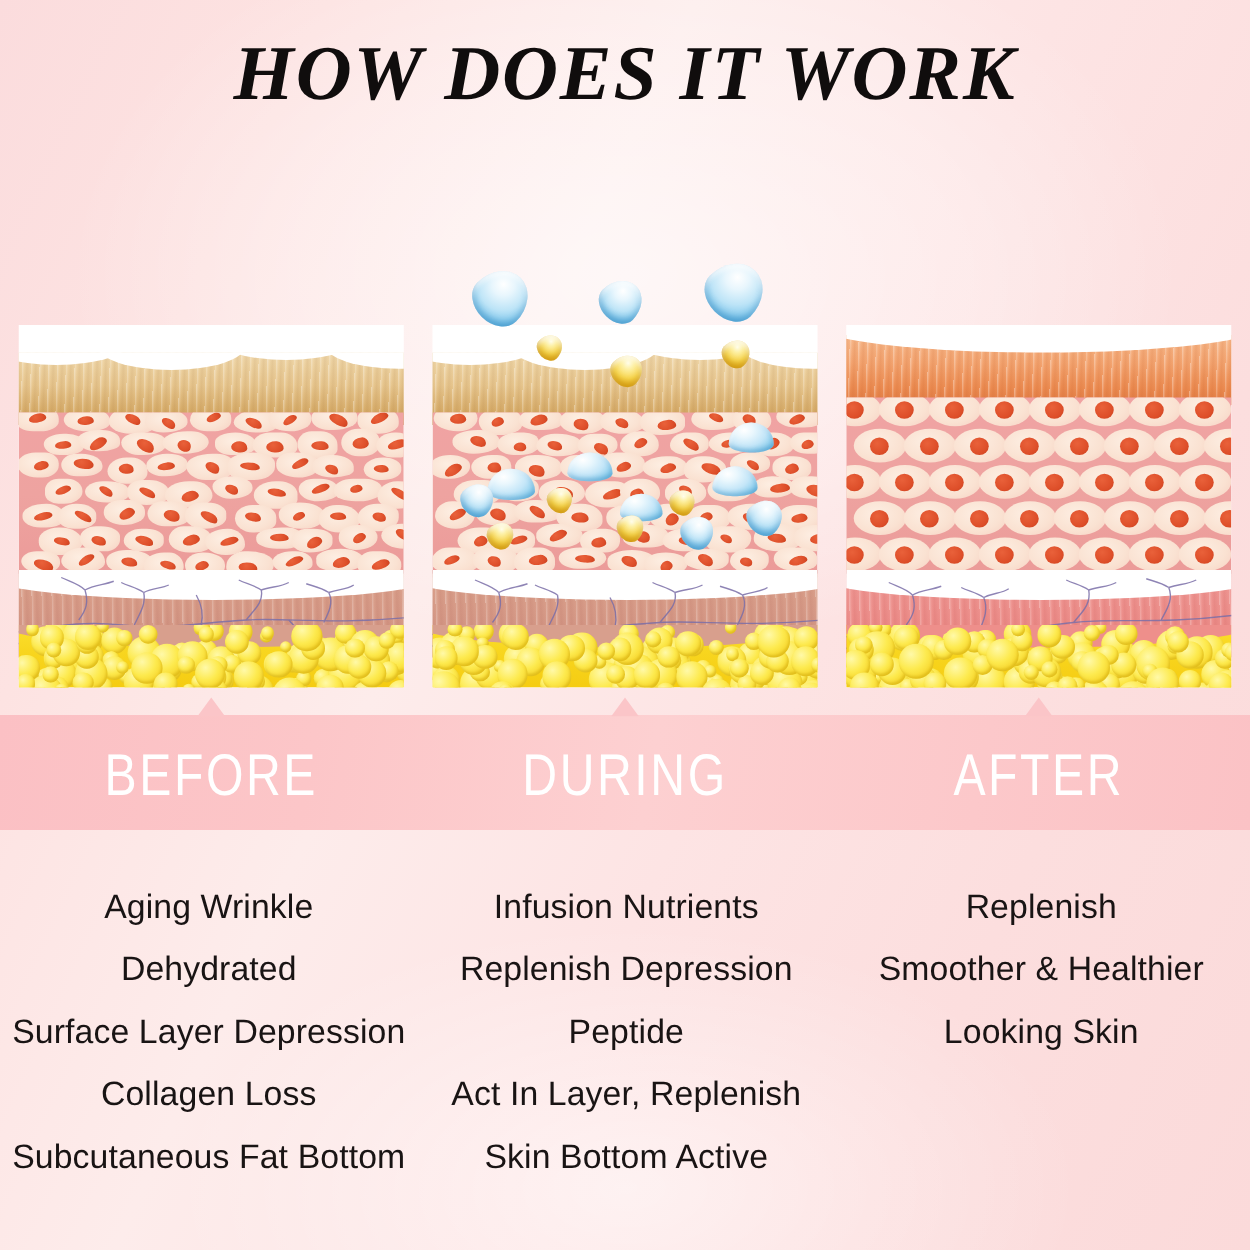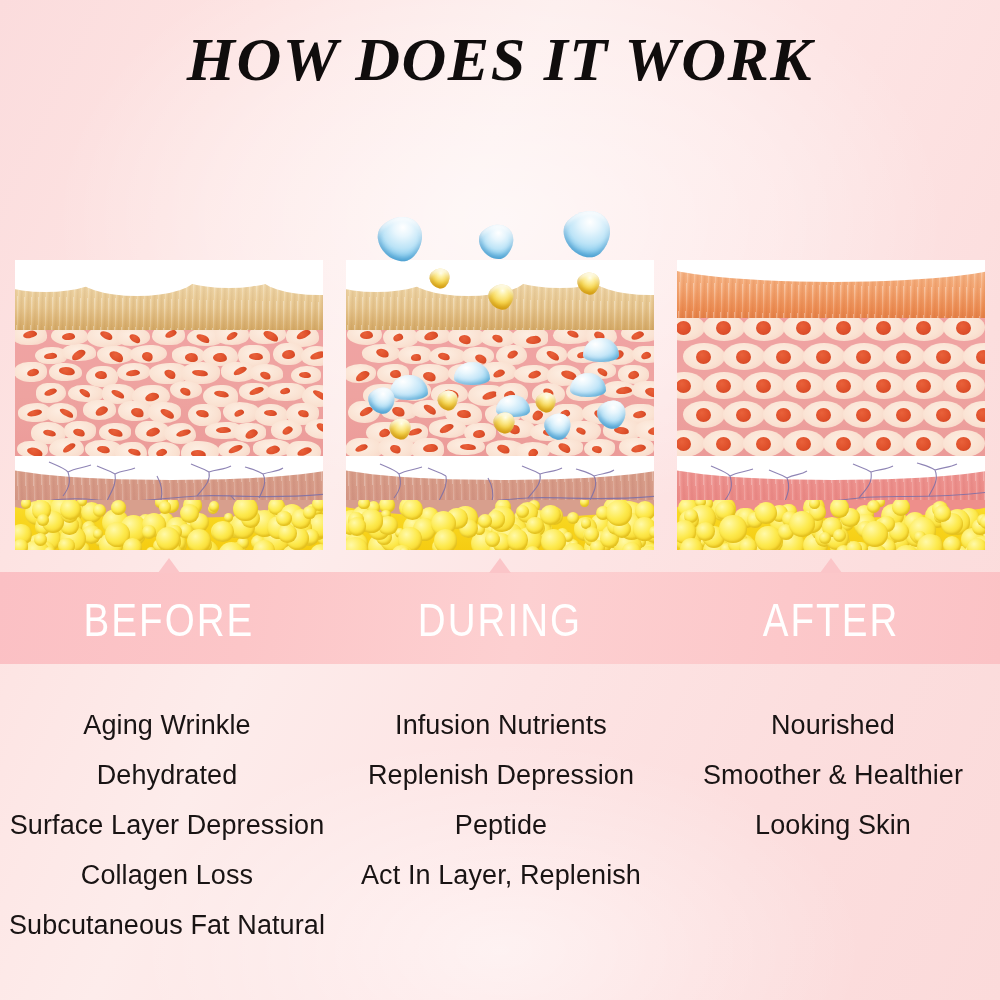--- a/index.html
+++ b/index.html
@@ -1386,28 +1386,29 @@
   <div class="band-label" id="label-before">BEFORE</div>
   <div class="band-label" id="label-during">DURING</div>
   <div class="band-label" id="label-after">AFTER</div>
 
   <div class="columns">
     <div class="column" id="col-before">
         <div class="col-line">Aging Wrinkle</div>
         <div class="col-line">Dehydrated</div>
         <div class="col-line">Surface Layer Depression</div>
         <div class="col-line">Collagen Loss</div>
-        <div class="col-line">Subcutaneous Fat Natural</div>
+        <div class="col-line">Subcutaneous Fat Bottom</div>
       </div>
     <div class="column" id="col-during">
         <div class="col-line">Infusion Nutrients</div>
         <div class="col-line">Replenish Depression</div>
         <div class="col-line">Peptide</div>
         <div class="col-line">Act In Layer, Replenish</div>
+        <div class="col-line">Skin Bottom Active</div>
       </div>
     <div class="column" id="col-after">
-        <div class="col-line">Nourished</div>
+        <div class="col-line">Replenish</div>
         <div class="col-line">Smoother &amp; Healthier</div>
         <div class="col-line">Looking Skin</div>
       </div>
   </div>
 
 </div>
 
 </body></html>

